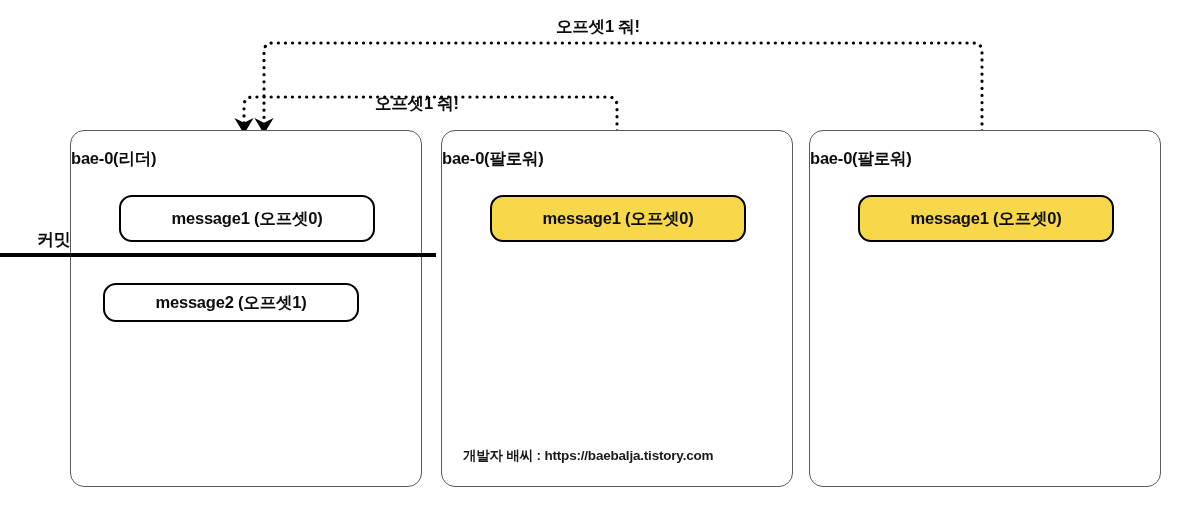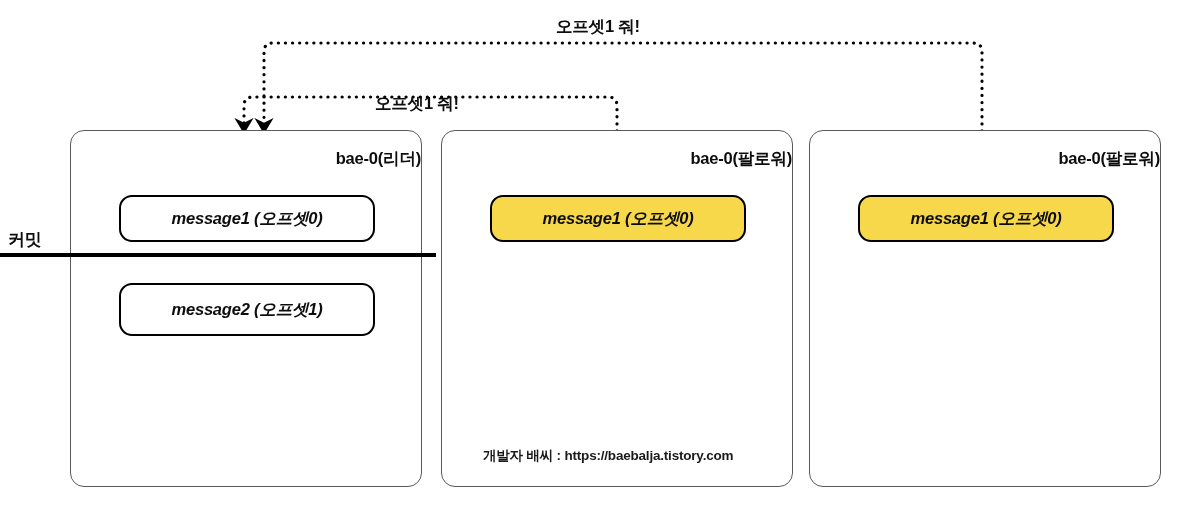--- a/index.html
+++ b/index.html
@@ -15,57 +15,57 @@
   .broker{
     position:absolute;
     border:1.4px solid #5a5a5a;
     border-radius:14px;
     background:#ffffff;
     box-sizing:border-box;
   }
   .broker-title{
     position:absolute;
     left:0;right:0;
-    text-align:right;
+    text-align:left;
     font-weight:bold;
     font-size:16.5px;
     color:#0d0d0d;
     letter-spacing:-0.2px;
   }
 
   
   .msg{
     position:absolute;
     box-sizing:border-box;
     border:2.4px solid #000000;
     border-radius:13px;
     background:#ffffff;
     display:flex;
     align-items:center;
     justify-content:center;
     font-weight:bold;
     font-size:16.5px;
     color:#0d0d0d;
     letter-spacing:-0.2px;
-    font-style:italic;
   }
   .msg.highlight{background:#F7D84B;}
 
   
   .commit-line{
     position:absolute;
     background:#000000;
     height:4px;
   }
   .commit-label{
     position:absolute;
     font-weight:bold;
     font-size:17px;
     color:#0d0d0d;
     letter-spacing:-0.2px;
+    margin-left:29px;
   }
 
   
   .quote{
     position:absolute;
     text-align:center;
     font-weight:bold;
     font-size:16px;
     line-height:1.42;
     color:#0d0d0d;
@@ -117,35 +117,35 @@
 
   <div class="arrow-label" style="left:556px;top:16px;">오프셋1 줘!</div>
 
   <div class="arrow-label" style="left:375px;top:93px;">오프셋1 줘!</div>
 
   <div class="broker" style="left:70px;top:130px;width:352px;height:357px;">
     <div class="broker-title" style="top:17px;">bae-0(리더)</div>
 
     <div class="msg" style="left:48px;top:64px;width:256px;height:47px;">message1 (오프셋0)</div>
 
-    <div class="msg" style="left:48px;top:152px;width:256px;height:53px;">message2 (오프셋1)</div>
+    <div class="msg" style="left:32px;top:152px;width:256px;height:39px;">message2 (오프셋1)</div>
 
     <div class="quote" style="left:26px;top:232px;width:300px;">
     </div>
   </div>
 
   <div class="commit-line" style="left:0px;top:253px;width:436px;"></div>
   <div class="commit-label" style="left:8px;top:228px;">커밋</div>
 
   <div class="broker" style="left:441px;top:130px;width:352px;height:357px;">
     <div class="broker-title" style="top:17px;">bae-0(팔로워)</div>
 
     <div class="msg highlight" style="left:48px;top:64px;width:256px;height:47px;">message1 (오프셋0)</div>
 
-    <div class="credit" style="left:41px;top:316px;">개발자 배씨 : https://baebalja.tistory.com</div>
+    <div class="credit" style="left:21px;top:316px;">개발자 배씨 : https://baebalja.tistory.com</div>
   </div>
 
   <div class="broker" style="left:809px;top:130px;width:352px;height:357px;">
     <div class="broker-title" style="top:17px;">bae-0(팔로워)</div>
 
     <div class="msg highlight" style="left:48px;top:64px;width:256px;height:47px;">message1 (오프셋0)</div>
   </div>
 
 </div>
 

